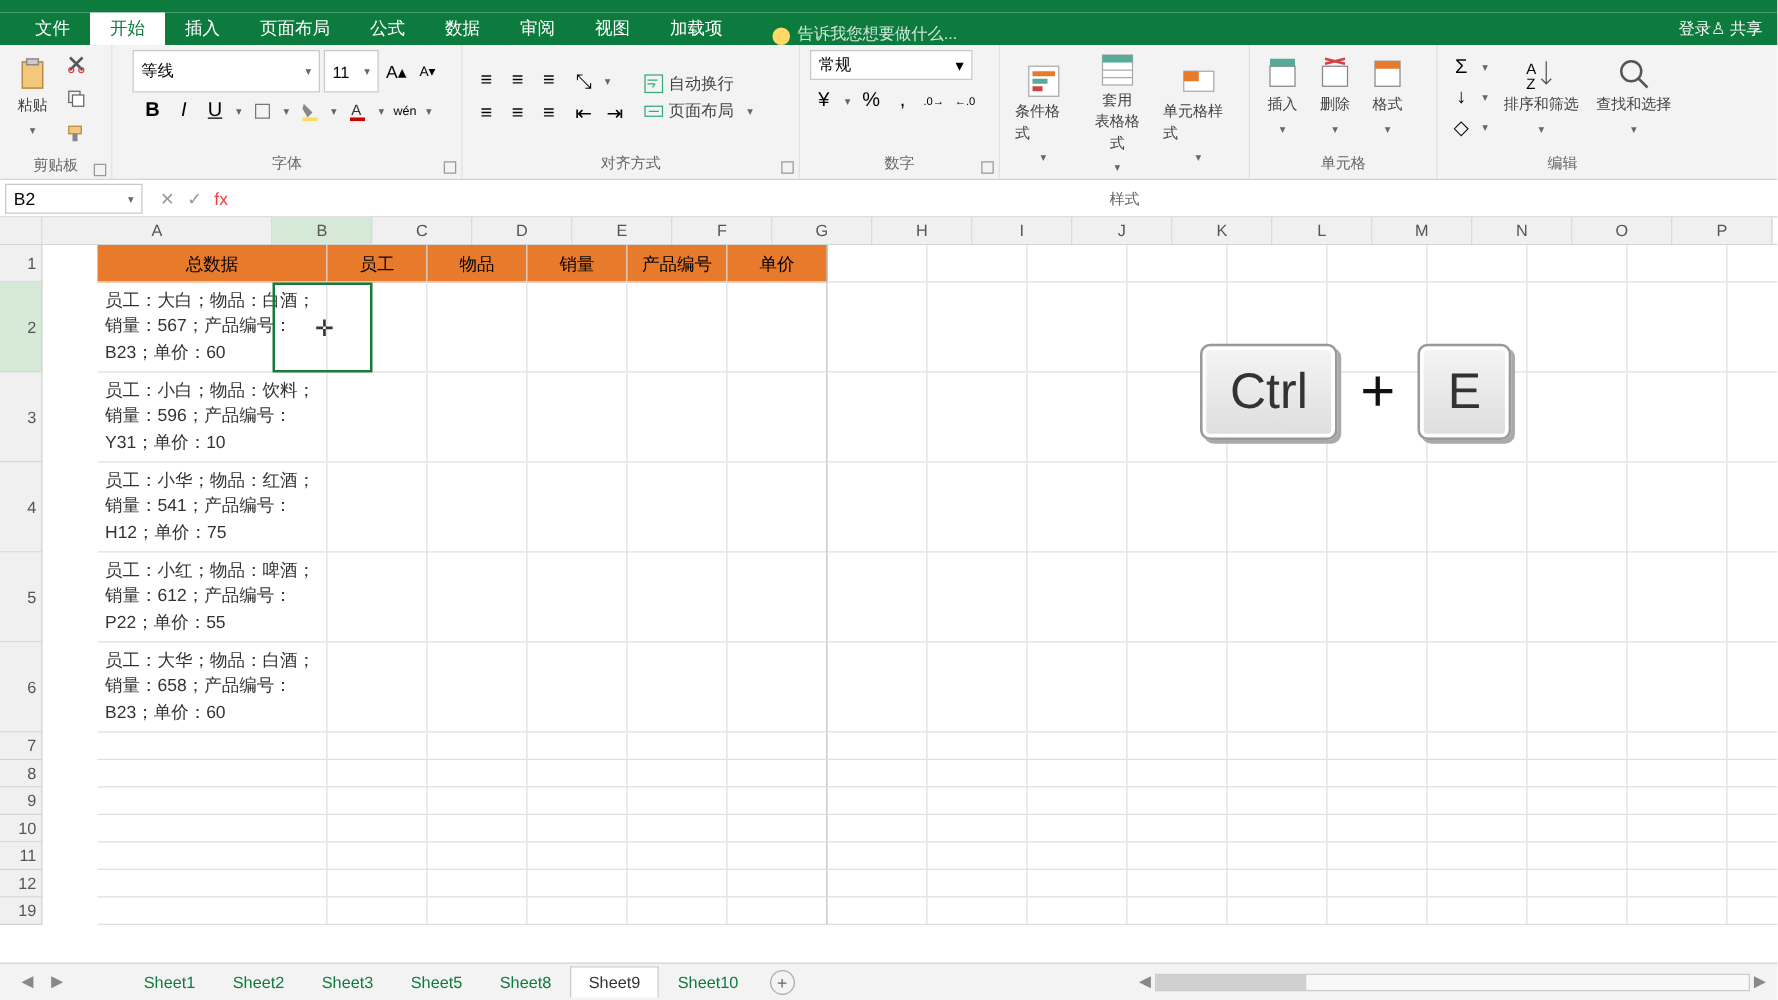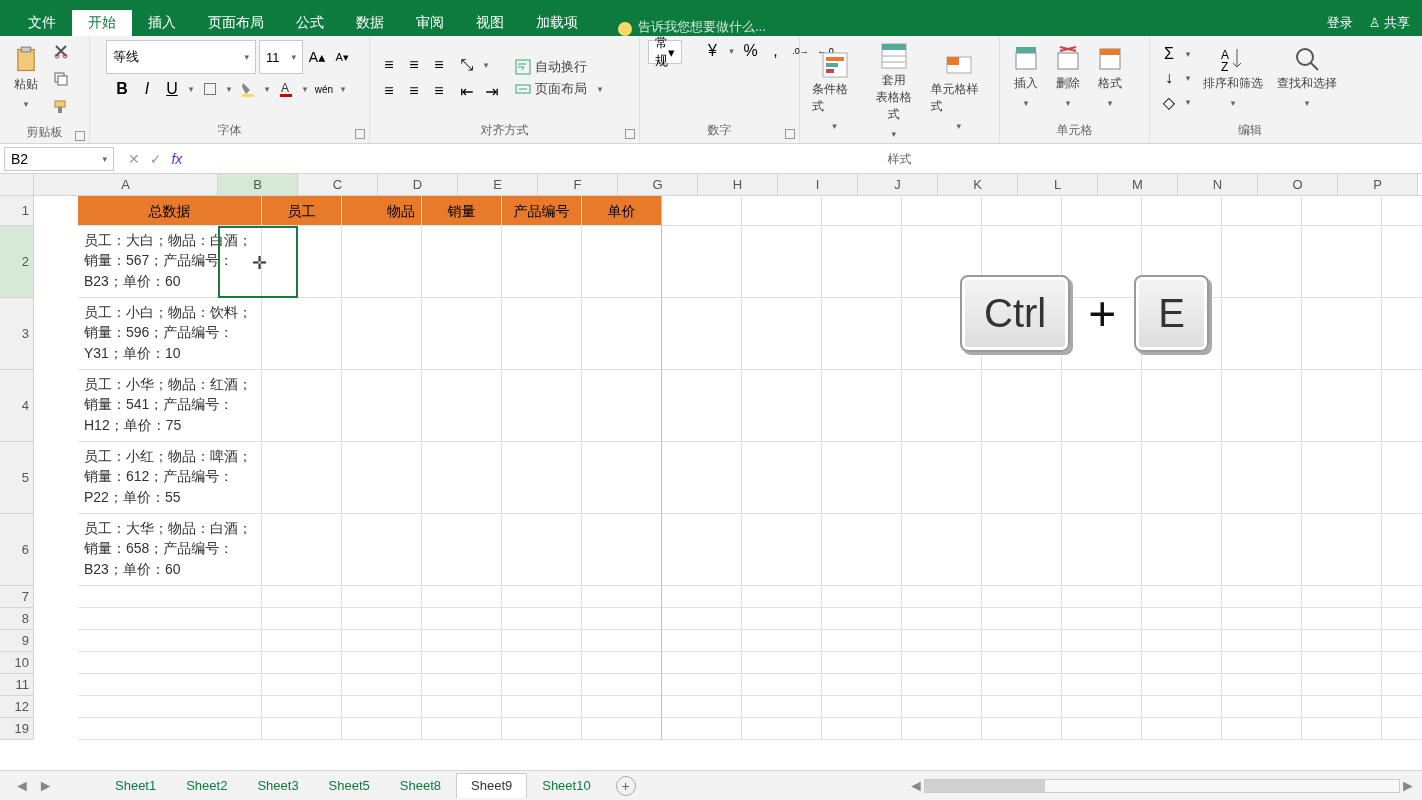--- a/index.html
+++ b/index.html
@@ -5,21 +5,21 @@
 * { box-sizing: border-box; margin: 0; padding: 0; font-family: "Microsoft YaHei", "Segoe UI", sans-serif; }
 body { width: 1422px; height: 800px; overflow: hidden; background: #fff; position: relative; }
 
 
 .titlebar { height: 10px; background: #0d7b3e; }
 
 
 .ribbon-tabs { height: 26px; background: #0d7b3e; display: flex; align-items: stretch; padding-left: 12px; position: relative; }
 .ribbon-tab { padding: 4px 16px; color: #fff; font-size: 14px; cursor: pointer; display: flex; align-items: center; }
 .ribbon-tab.active { background: #fff; color: #0d7b3e; }
-.ribbon-right { position: absolute; right: 12px; top: 0; display: flex; align-items: center; height: 100%; gap: 16px; color: #fff; font-size: 13px; }
+.ribbon-right { position: absolute; right: 12px; top: 0; display: flex; align-items: center; height: 100%; color: #fff; font-size: 13px; }
 .tellme { display: flex; align-items: flex-end; gap: 6px; color: #d0e8d8; font-size: 13px; margin-left: 24px; }
 .tellme .bulb { width: 14px; height: 14px; border-radius: 50%; background: #ffd966; }
 
 
 .ribbon { height: 108px; background: #f3f3f3; border-bottom: 1px solid #d4d4d4; display: flex; }
 .group { border-right: 1px solid #e1e1e1; display: flex; flex-direction: column; }
 .group-body { flex: 1; display: flex; align-items: center; padding: 4px 8px; gap: 6px; }
 .group-label { text-align: center; font-size: 12px; color: #666; padding: 2px 0 4px; position: relative; }
 .group-label .launcher { position: absolute; right: 4px; bottom: 4px; width: 10px; height: 10px; border: 1px solid #999; }
 
@@ -239,21 +239,21 @@
             </svg>
             <span>页面布局</span>
             <span class="dd" style="margin-left:4px">▾</span>
           </div>
       </div>
     </div>
     <div class="group-label"><span>对齐方式</span><span class="launcher"></span></div>
   </div>
 
   <div class="group" style="width:160px">
-    <div class="group-body" style="flex-direction:row;align-items:flex-start;gap:20px">
+    <div class="group-body" style="flex-direction:column;align-items:flex-start;gap:6px">
       <div class="num-combo">
           <span>常规</span>
           <span class="caret" style="margin-left:auto">▾</span>
         </div>
       <div class="row">
         <span class="small-btn">¥</span>
           <span class="dd">▾</span>
         <span class="small-btn">%</span>
         <span class="small-btn">,</span>
         <span class="small-btn" style="font-size:9px">.0→</span>
@@ -367,21 +367,21 @@
 </div>
 
 <div class="formula-row">
   <div class="namebox">
       <span>B2</span>
       <span class="caret">▾</span>
     </div>
   <div class="fx-btns">
     <span>✕</span>
     <span>✓</span>
-    <span style="font-style:italic;color:#6d28d9">fx</span>
+    <span style="color:#ef4444">fx</span>
   </div>
   <div class="formula-input"></div>
 </div>
 
 <div class="grid-wrap">
   <div class="col-headers">
     <div class="corner"></div>
     <div id="colhdrs" style="display: flex;">
         <div class="ch wA">A</div>
         <div class="ch active">B</div>
@@ -416,21 +416,21 @@
         <div class="rh short">11</div>
         <div class="rh short">12</div>
         <div class="rh short">19</div>
       </div>
     <div class="cells" id="cells">
       <div class="selection"></div>
       <div class="cursor-plus">✛</div>
     <div class="crow">
           <div class="cell wA hdr-cell" style="height: 30px;">总数据</div>
           <div class="cell hdr-cell" style="height: 30px;">员工</div>
-          <div class="cell hdr-cell" style="height: 30px; text-align: right;">物品</div>
+          <div class="cell hdr-cell" style="height: 30px;">物品</div>
           <div class="cell hdr-cell" style="height: 30px;">销量</div>
           <div class="cell hdr-cell" style="height: 30px;">产品编号</div>
           <div class="cell hdr-cell sep-after-F" style="height: 30px;">单价</div>
           <div class="cell short-cell" style="height: 30px;"></div>
           <div class="cell short-cell" style="height: 30px;"></div>
           <div class="cell short-cell" style="height: 30px;"></div>
           <div class="cell short-cell" style="height: 30px;"></div>
           <div class="cell short-cell" style="height: 30px;"></div>
           <div class="cell short-cell" style="height: 30px;"></div>
           <div class="cell short-cell" style="height: 30px;"></div>

